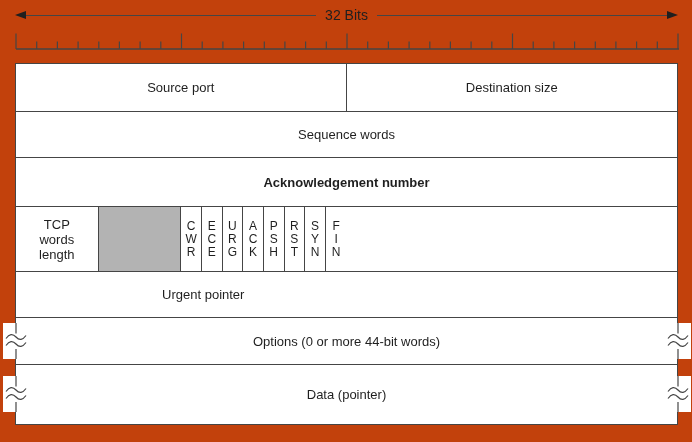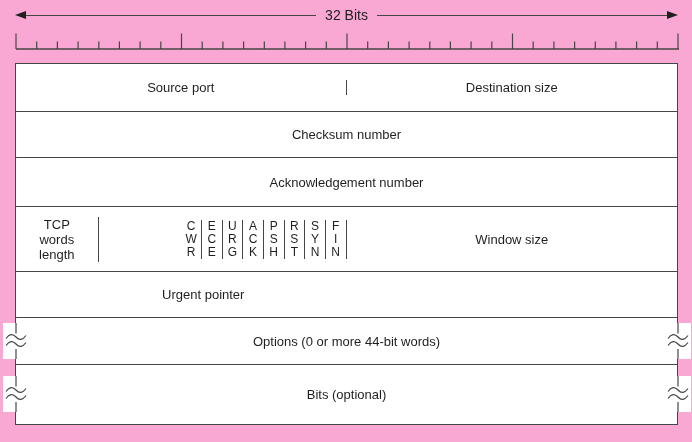--- a/index.html
+++ b/index.html
@@ -1,31 +1,31 @@
 <!DOCTYPE html>
 <html><head>
 <meta charset="utf-8">
 <style>
   html,body{margin:0;padding:0;background:#ffffff;}
   .figure{
-    position:relative;width:692px;height:442px;background:#f9a8d4;overflow:hidden;
+    position:relative;width:692px;height:442px;background:#c2410c;overflow:hidden;
     font-family:"Liberation Sans",sans-serif;color:var(--ink,#1f1f1f);
   }
   .arrow-row{position:absolute;left:15px;top:7px;width:663px;height:16px;display:flex;align-items:center;}
   .arrow-line{flex:1;height:0;border-top:1.5px solid var(--line,#454545);}
   .arrow-head{width:0;height:0;border-top:4.5px solid transparent;border-bottom:4.5px solid transparent;}
   .arrow-head.left{border-right:11px solid var(--ink,#1f1f1f);}
   .arrow-head.right{border-left:11px solid var(--ink,#1f1f1f);}
   .arrow-label{padding:0 9px;font-size:14px;white-space:nowrap;line-height:16px;}
   .ruler{position:absolute;left:15px;top:33px;}
   .tcp-table{
     position:absolute;left:15px;top:63px;width:663px;height:362px;
     box-sizing:border-box;border:1px solid var(--line,#454545);background:#fff;
   }
-  .trow{display:flex;box-sizing:border-box;border-bottom:1px solid var(--line,#454545);align-items:center;}
+  .trow{display:flex;box-sizing:border-box;border-bottom:1px solid var(--line,#454545);}
   .trow:last-child{border-bottom:none;}
   .tcell{
     box-sizing:border-box;border-right:1px solid var(--line,#454545);
     display:flex;align-items:center;justify-content:center;
     text-align:center;font-size:13px;line-height:15px;white-space:pre-line;
   }
   .tcell:last-child{border-right:none;}
   .tcell.flag{font-size:12px;line-height:13px;padding:0;}
   .tcell.shaded{background:var(--shade,#b3b3b3);}
   .break-mark{position:absolute;width:26px;height:36px;background:#fff;}
@@ -80,23 +80,23 @@
       <line x1="642.3" y1="8.5" x2="642.3" y2="16" stroke="#454545" stroke-width="1.2"></line>
       <line x1="663.0" y1="0.5" x2="663.0" y2="16" stroke="#454545" stroke-width="1.2"></line>
     </svg>
 
   <div class="tcp-table" id="tcp-table">
       <div class="trow" style="height: 48px;">
         <div class="tcell" style="width: 50%;">Source port</div>
         <div class="tcell" style="width: 50%;">Destination size</div>
       </div>
       <div class="trow" style="height: 46px;">
-        <div class="tcell" style="width: 100%;">Checksum number</div>
+        <div class="tcell" style="width: 100%;">Sequence words</div>
       </div>
-      <div class="trow" style="height: 49px;">
+      <div class="trow" style="height: 49px; font-weight: bold;">
         <div class="tcell" style="width: 100%;">Acknowledgement number</div>
       </div>
       <div class="trow" style="height: 65px;">
         <div class="tcell" style="width: 12.5%;">TCP
 words
 length</div>
         <div class="tcell shaded" style="width: 12.5%;"></div>
         <div class="tcell flag" style="width: 3.125%;">C
 W
 R</div>
@@ -114,30 +114,29 @@
 H</div>
         <div class="tcell flag" style="width: 3.125%;">R
 S
 T</div>
         <div class="tcell flag" style="width: 3.125%;">S
 Y
 N</div>
         <div class="tcell flag" style="width: 3.125%;">F
 I
 N</div>
-        <div class="tcell" style="width: 50%;">Window size</div>
       </div>
       <div class="trow" style="height: 46px;">
         <div class="tcell" style="width: 50%; padding-left: 44px;">Urgent pointer</div>
       </div>
       <div class="trow" style="height: 47px;">
         <div class="tcell" style="width: 100%;">Options (0 or more 44-bit words)</div>
       </div>
       <div class="trow" style="height: 59px;">
-        <div class="tcell" style="width: 100%;">Bits (optional)</div>
+        <div class="tcell" style="width: 100%;">Data (pointer)</div>
       </div>
     </div>
 
 <div class="break-mark" style="left: 3px; top: 323px;">
       <svg width="26" height="36" viewBox="0 0 26 36">
         <line x1="13" y1="0" x2="13" y2="10.5" stroke="#454545" stroke-width="1.2"></line>
         <path d="M3 15.5 q5 -7 10 -1.5 q5 5.5 10 -1.5" fill="none" stroke="#454545" stroke-width="1.2"></path>
         <path d="M3 22.5 q5 -7 10 -1.5 q5 5.5 10 -1.5" fill="none" stroke="#454545" stroke-width="1.2"></path>
         <line x1="13" y1="26" x2="13" y2="36" stroke="#454545" stroke-width="1.2"></line>
       </svg>

